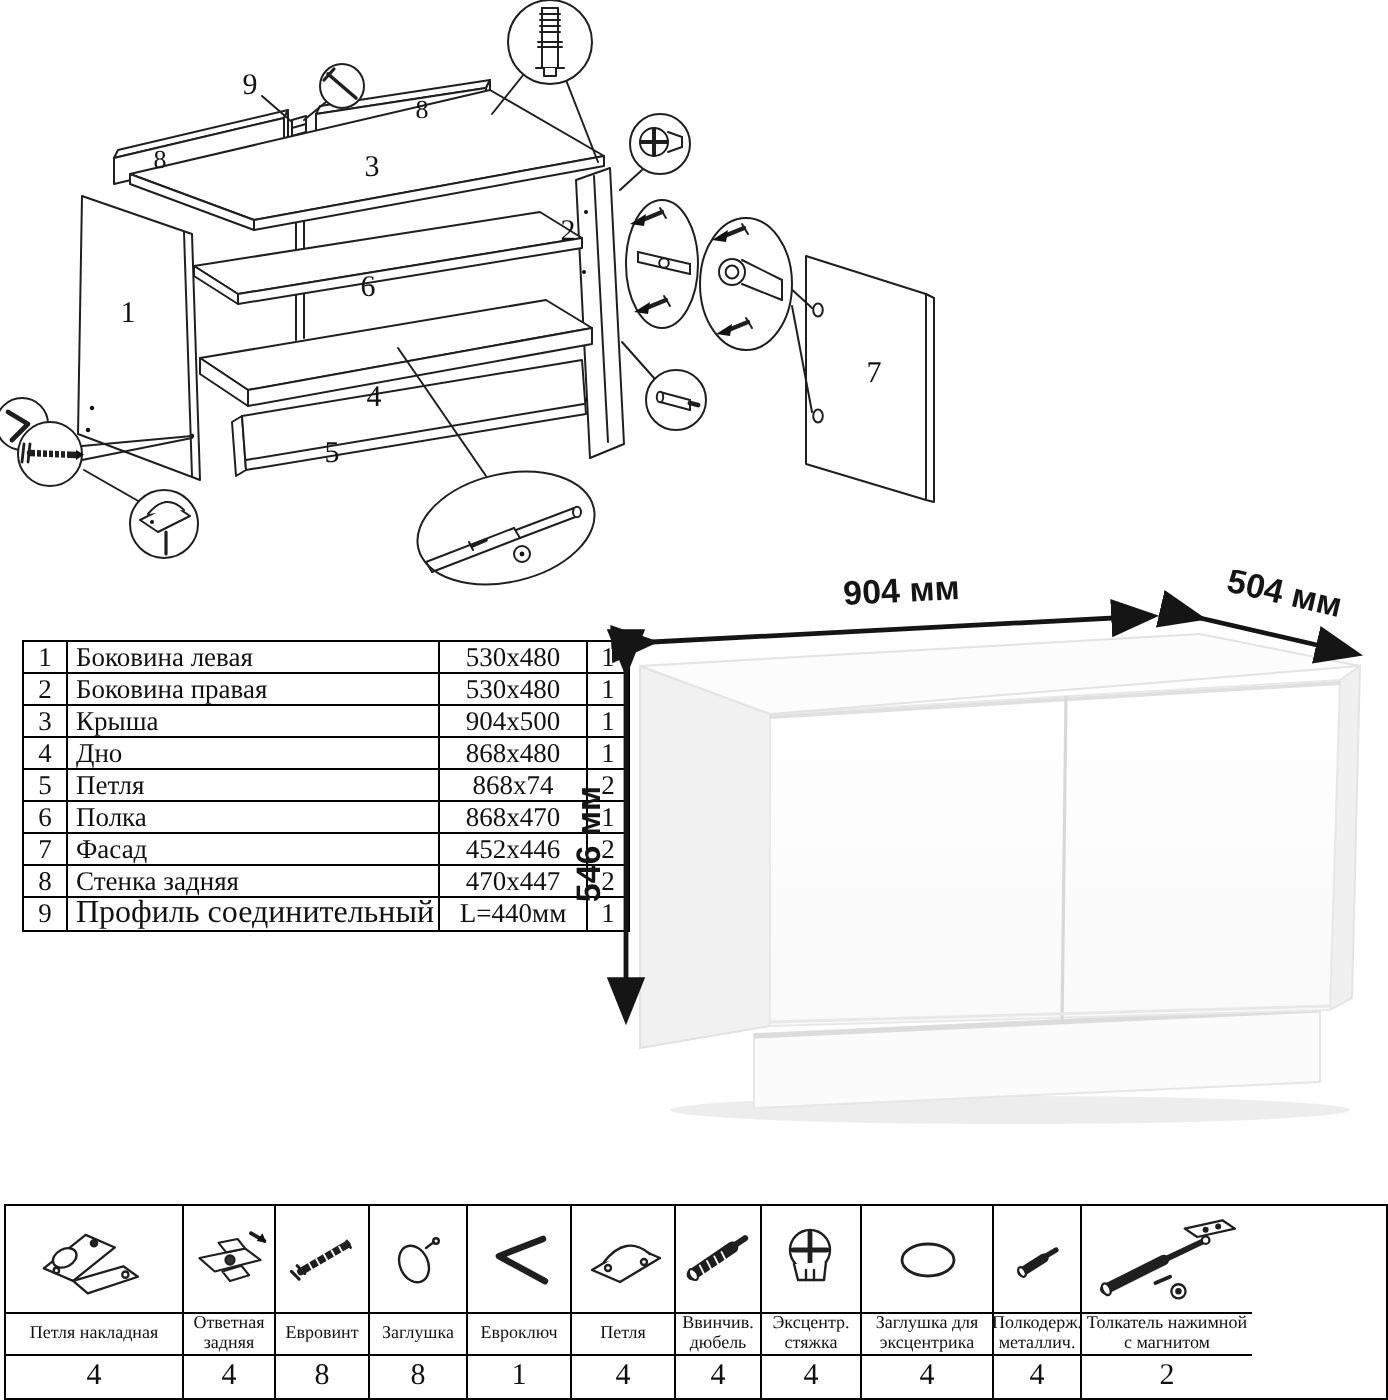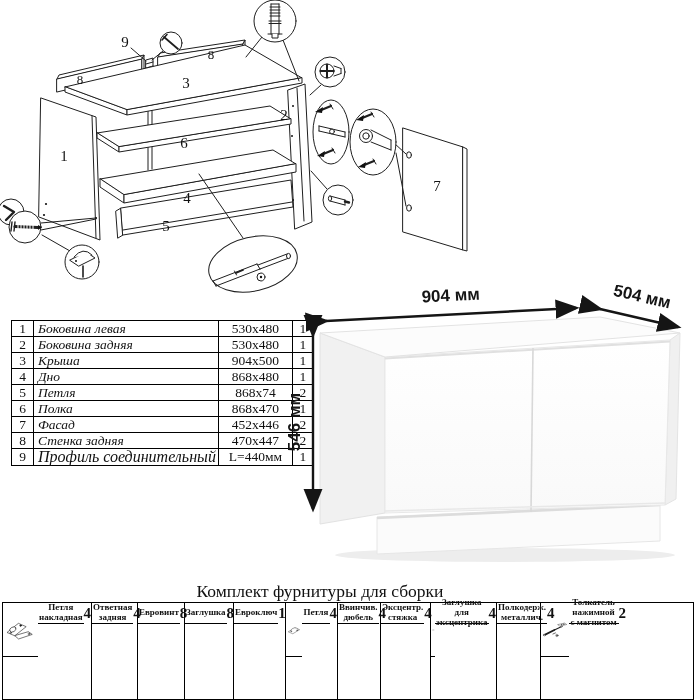--- a/index.html
+++ b/index.html
@@ -8,30 +8,30 @@
   svg{display:block;}
   
   .exploded{position:absolute;left:0;top:0;}
   .pnum{font-family:"Liberation Serif",serif;font-size:15px;fill:#111;text-anchor:middle;}
   .pnum-sm{font-size:13px;}
   
   .parts{position:absolute;left:11px;top:320px;border-collapse:collapse;
          font-size:13.5px;line-height:1;}
   .parts td{border:1px solid #000;height:15px;padding:0 2px;white-space:nowrap;}
   .parts td.c{text-align:center;}
-  .parts td.nm{padding-left:4px;font-style:italic;}
+  .parts td.nm{padding-left:4px;}
   
   .render{position:absolute;left:280px;top:285px;}
   .dimtxt{font-family:"Liberation Sans",sans-serif;font-weight:bold;font-size:17px;fill:#151515;text-anchor:middle;}
   
   .hw-title{position:absolute;left:0;top:581px;width:640px;text-align:center;
             font-size:17.5px;color:#111;}
   .hw-table{position:absolute;left:2px;top:602px;width:690px;height:96px;
             display:flex;border:1px solid #000;box-sizing:content-box;background:#fff;}
-  .hw-cell{display:flex;flex-direction:row;border-right:1px solid #000;box-sizing:border-box;font-weight:bold;}
+  .hw-cell{display:flex;flex-direction:column;border-right:1px solid #000;box-sizing:border-box;}
   .hw-cell:last-child{border-right:none;}
   .hw-icon{height:53px;border-bottom:1px solid #000;display:flex;align-items:center;justify-content:center;overflow:hidden;}
   .hw-icon svg{max-width:95%;max-height:92%;}
   .hw-name{height:21px;border-bottom:1px solid #000;display:flex;align-items:center;justify-content:center;
            text-align:center;font-size:9px;line-height:1.08;padding:0 1px;box-sizing:border-box;}
   .hw-qty{height:20px;display:flex;align-items:center;justify-content:center;font-size:15px;}
   .ink{stroke:#1f1f1f;fill:none;stroke-linejoin:round;stroke-linecap:round;}
 </style>
 </head>
 <body>
@@ -266,21 +266,21 @@
       </colgroup>
     <tbody>
       <tr>
           <td class="c">1</td>
           <td class="nm">Боковина левая</td>
           <td class="c">530x480</td>
           <td class="c">1</td>
         </tr>
       <tr>
           <td class="c">2</td>
-          <td class="nm">Боковина задняя</td>
+          <td class="nm">Боковина правая</td>
           <td class="c">530x480</td>
           <td class="c">1</td>
         </tr>
       <tr>
           <td class="c">3</td>
           <td class="nm">Крыша</td>
           <td class="c">904x500</td>
           <td class="c">1</td>
         </tr>
       <tr>
@@ -347,21 +347,20 @@
     <g stroke="#151515" stroke-width="2.4">
       <line x1="46" y1="36" x2="296" y2="23" marker-start="url(#ah)" marker-end="url(#ah)"></line>
       <line x1="320" y1="24" x2="398" y2="42" marker-start="url(#ah)" marker-end="url(#ah)"></line>
       <line x1="33" y1="50" x2="33" y2="224" marker-start="url(#ah)" marker-end="url(#ah)"></line>
     </g>
     <text class="dimtxt" x="171" y="16" transform="rotate(-3 171 16)">904 мм</text>
     <text class="dimtxt" x="361" y="17" transform="rotate(13 361 17)">504 мм</text>
     <text class="dimtxt" x="20" y="137" transform="rotate(-90 20 137)">546 мм</text>
   </svg>
 
-  <div class="hw-title">Комплект фурнитуры для сборки</div>
 
   <div class="hw-table">
 
     <div class="hw-cell" style="width:89px">
       <div class="hw-icon">
         <svg width="76" height="46" viewBox="0 0 60 44" class="ink" stroke-width="1.1">
           <polygon points="6,26 26,10 40,16 20,32" fill="#fff"></polygon>
           <ellipse cx="16" cy="21" rx="6" ry="4.2" transform="rotate(-28 16 21)" fill="#fff"></ellipse>
           <polygon points="20,32 44,25 51,30 27,38" fill="#fff"></polygon>
           <circle cx="45" cy="29" r="1.5"></circle>

